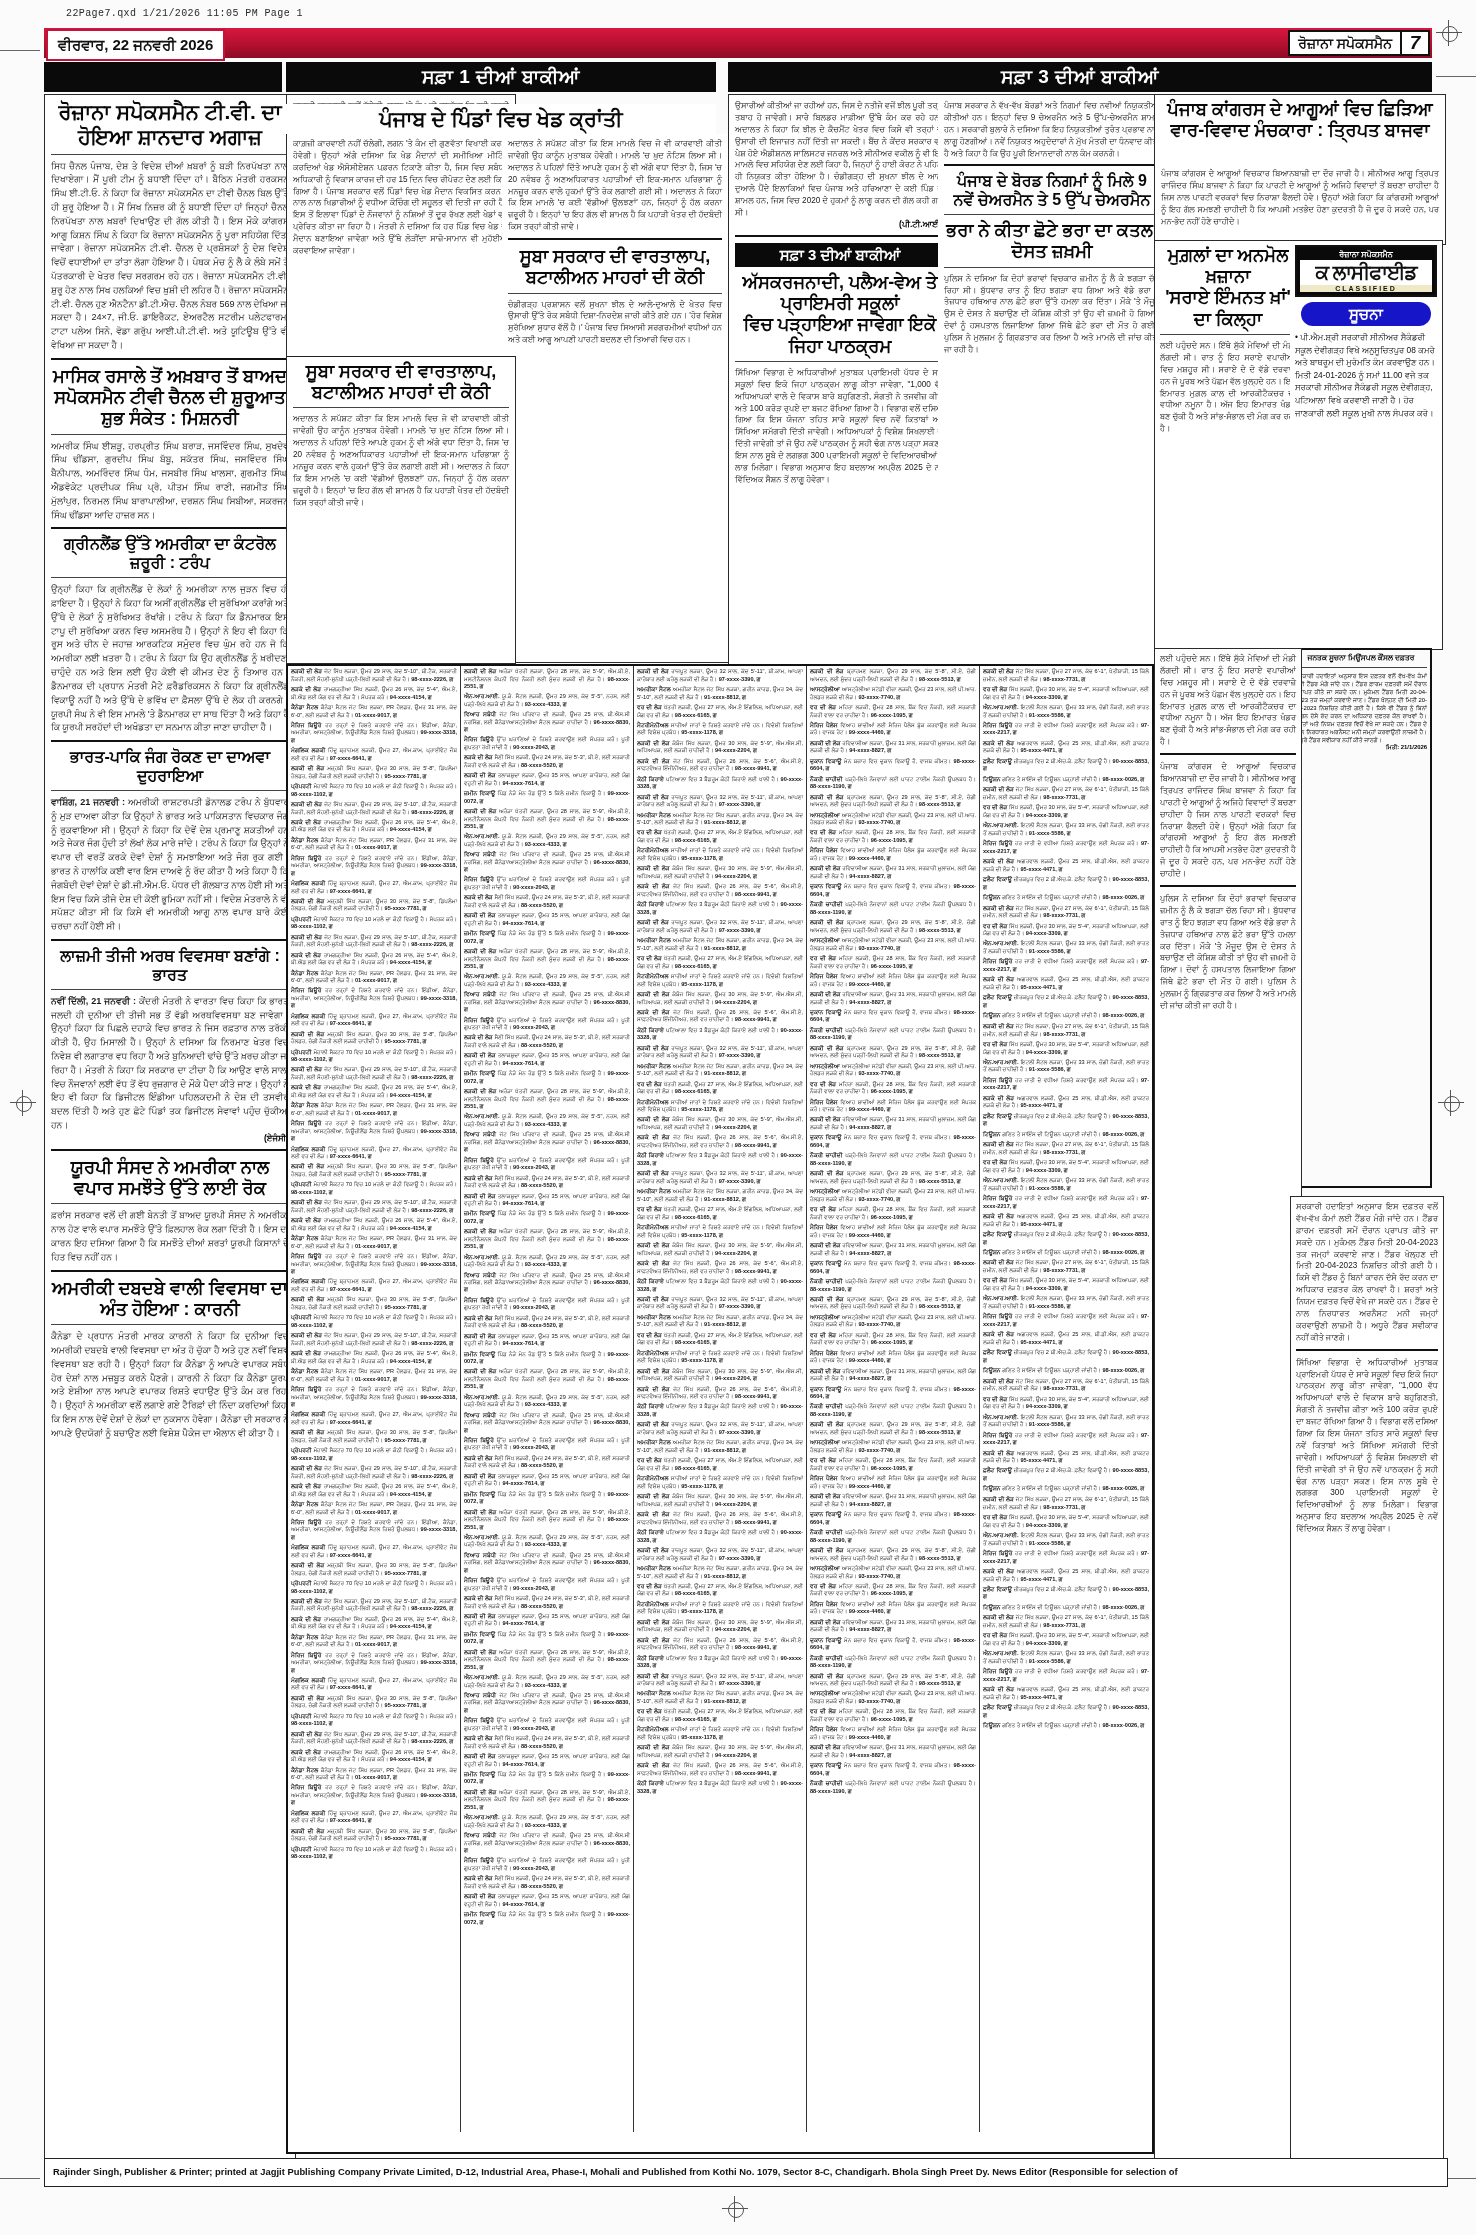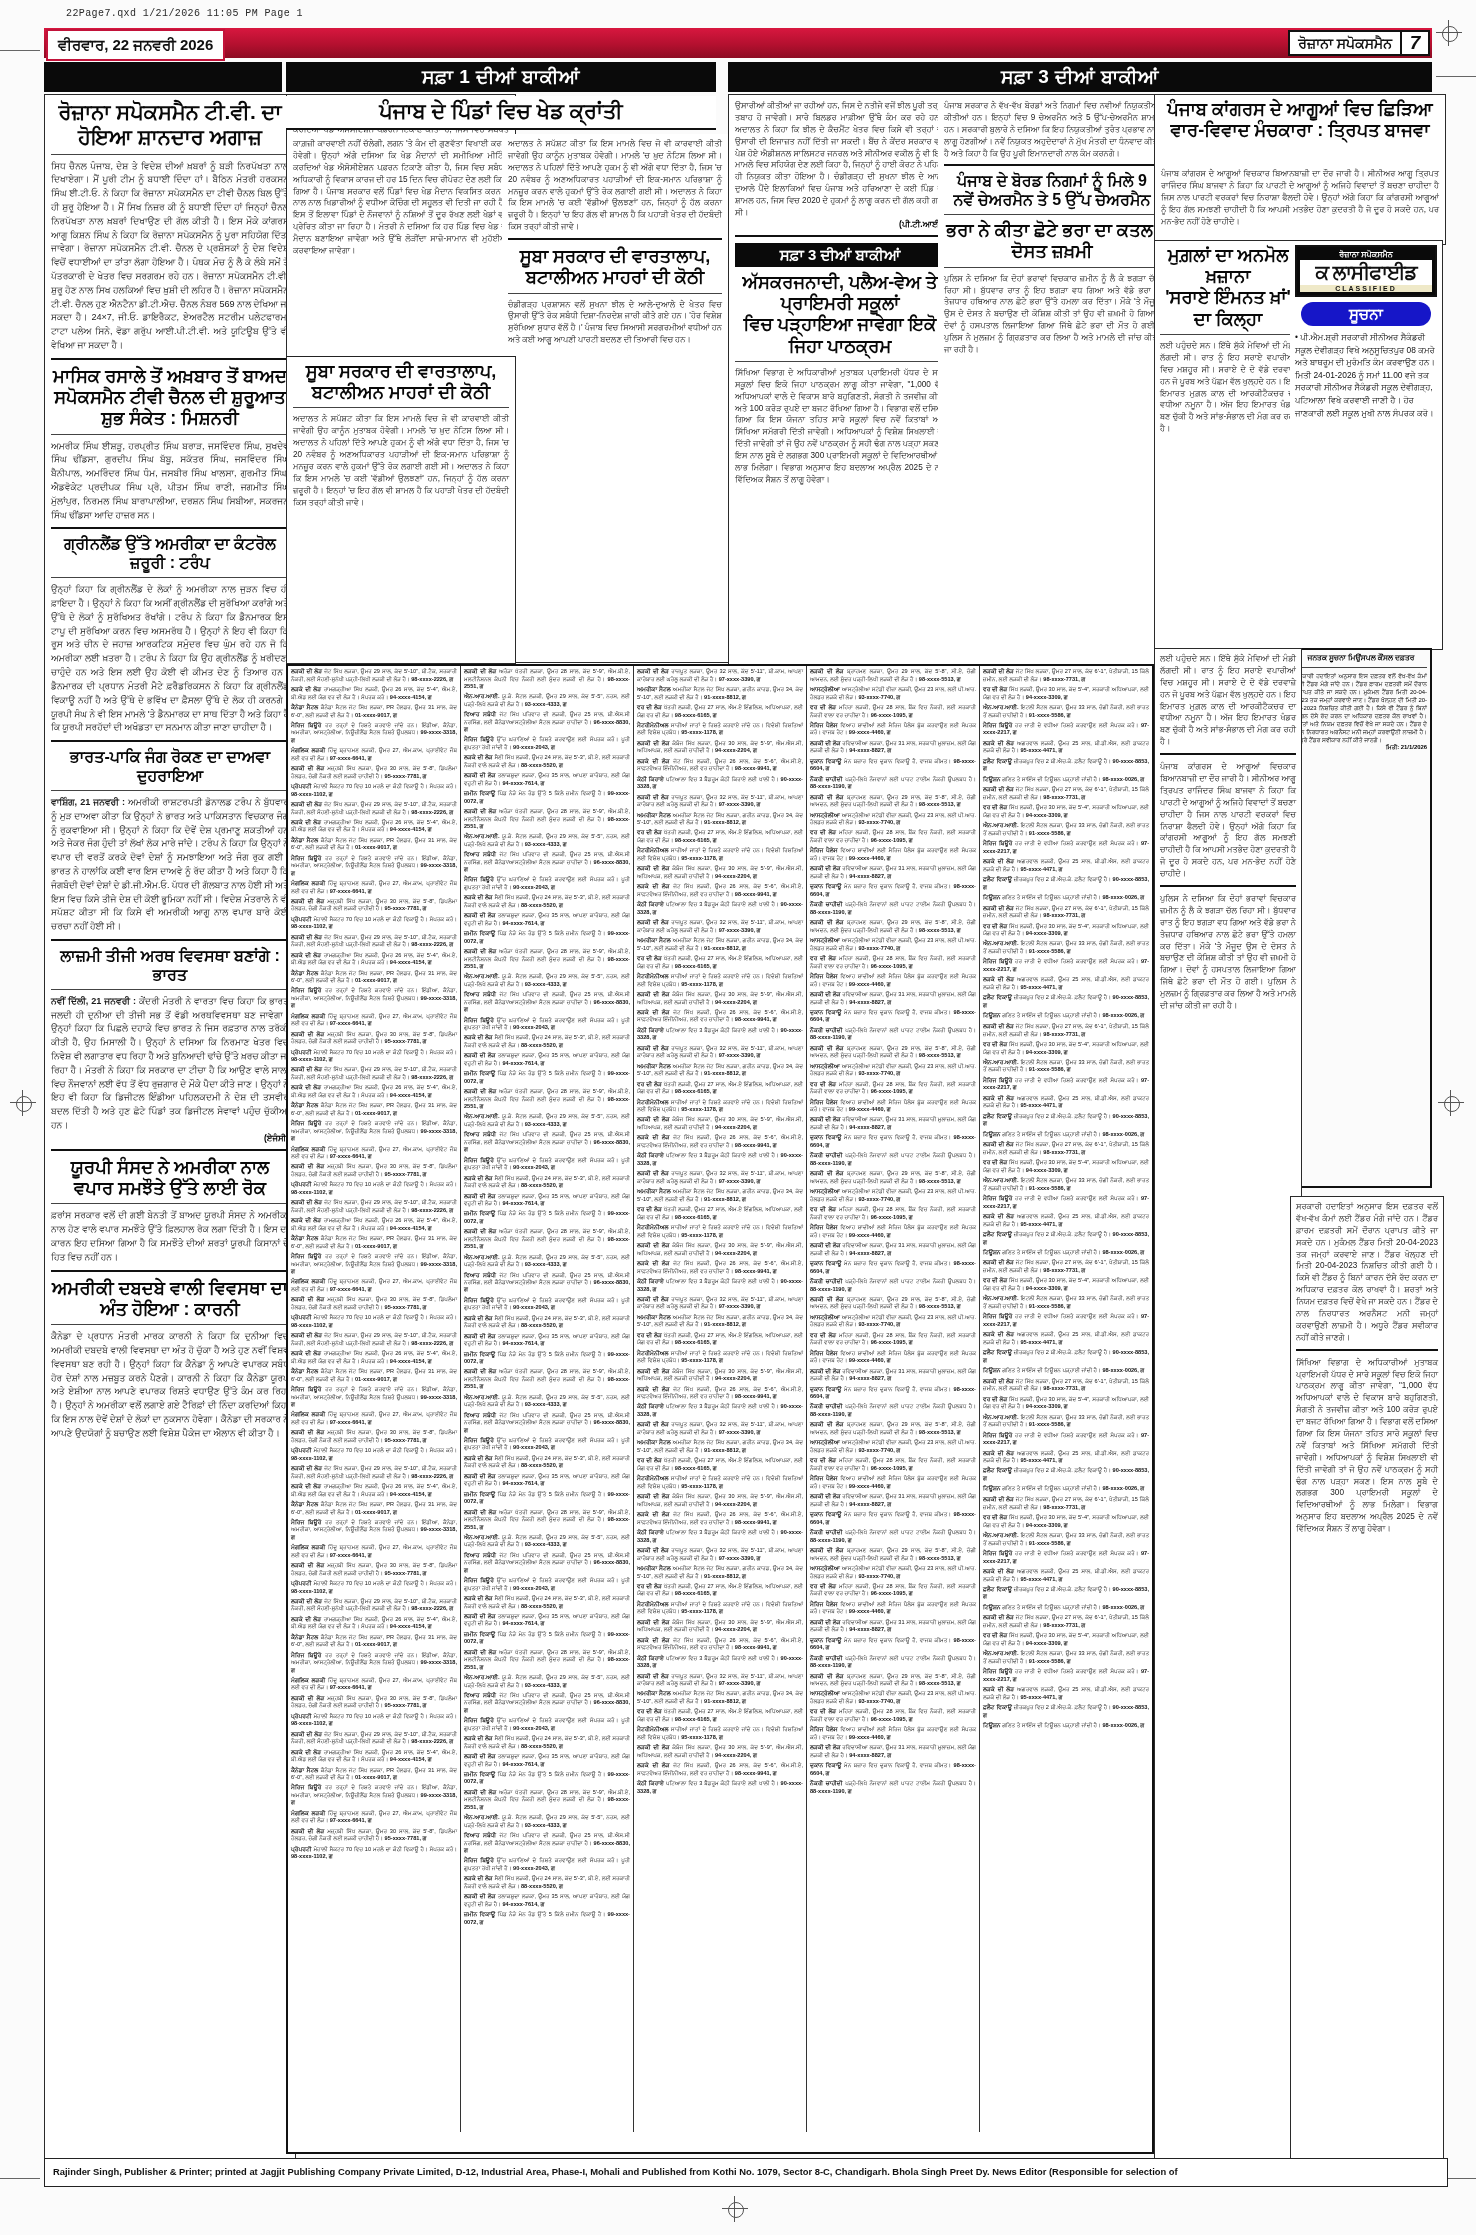--- a/index.html
+++ b/index.html
@@ -157,21 +157,21 @@
     <div class="rulethin"></div>
     <div class="body">ਕੈਨੇਡਾ ਦੇ ਪ੍ਰਧਾਨ ਮੰਤਰੀ ਮਾਰਕ ਕਾਰਨੀ ਨੇ ਕਿਹਾ ਕਿ ਦੁਨੀਆ ਵਿਚ ਅਮਰੀਕੀ ਦਬਦਬੇ ਵਾਲੀ ਵਿਵਸਥਾ ਦਾ ਅੰਤ ਹੋ ਚੁੱਕਾ ਹੈ ਅਤੇ ਹੁਣ ਨਵੀਂ ਵਿਸ਼ਵ ਵਿਵਸਥਾ ਬਣ ਰਹੀ ਹੈ। ਉਨ੍ਹਾਂ ਕਿਹਾ ਕਿ ਕੈਨੇਡਾ ਨੂੰ ਆਪਣੇ ਵਪਾਰਕ ਸਬੰਧ ਹੋਰ ਦੇਸ਼ਾਂ ਨਾਲ ਮਜ਼ਬੂਤ ਕਰਨੇ ਪੈਣਗੇ। ਕਾਰਨੀ ਨੇ ਕਿਹਾ ਕਿ ਕੈਨੇਡਾ ਯੂਰਪ ਅਤੇ ਏਸ਼ੀਆ ਨਾਲ ਆਪਣੇ ਵਪਾਰਕ ਰਿਸ਼ਤੇ ਵਧਾਉਣ ਉੱਤੇ ਕੰਮ ਕਰ ਰਿਹਾ ਹੈ। ਉਨ੍ਹਾਂ ਨੇ ਅਮਰੀਕਾ ਵਲੋਂ ਲਗਾਏ ਗਏ ਟੈਰਿਫ਼ਾਂ ਦੀ ਨਿੰਦਾ ਕਰਦਿਆਂ ਕਿਹਾ ਕਿ ਇਸ ਨਾਲ ਦੋਵੇਂ ਦੇਸ਼ਾਂ ਦੇ ਲੋਕਾਂ ਦਾ ਨੁਕਸਾਨ ਹੋਵੇਗਾ। ਕੈਨੇਡਾ ਦੀ ਸਰਕਾਰ ਨੇ ਆਪਣੇ ਉਦਯੋਗਾਂ ਨੂੰ ਬਚਾਉਣ ਲਈ ਵਿਸ਼ੇਸ਼ ਪੈਕੇਜ ਦਾ ਐਲਾਨ ਵੀ ਕੀਤਾ ਹੈ।</div>
   </div>
 
   <div class="col" style="left:286px;top:94px;width:216px;height:560px;padding:5px 6px;">
     <div class="body tiny">ਕਾਗ਼ਜ਼ੀ ਕਾਰਵਾਈ ਨਹੀਂ ਚੱਲੇਗੀ, ਲਗਨ 'ਤੇ ਕੰਮ ਦੀ ਗੁਣਵੱਤਾ ਵਿਖਾਈ ਕਰਨੀ ਹੋਵੇਗੀ। ਉਨ੍ਹਾਂ ਅੱਗੇ ਦਸਿਆ ਕਿ ਖੇਡ ਮੈਦਾਨਾਂ ਦੀ ਸਮੀਖਿਆ ਮੀਟਿੰਗ ਕਰਦਿਆਂ ਖੇਡ ਐਸੋਸੀਏਸ਼ਨ ਪਫ਼ਰਨ ਟਿਕਾਣੇ ਕੀਤਾ ਹੈ, ਜਿਸ ਵਿਚ ਸਬੰਧਤ ਅਧਿਕਾਰੀ ਨੂੰ ਵਿਕਾਸ ਕਾਰਜ ਦੀ ਹਰ 15 ਦਿਨ ਵਿਚ ਰੀਪੋਰਟ ਦੇਣ ਲਈ ਕਿਹਾ ਗਿਆ ਹੈ। ਪੰਜਾਬ ਸਰਕਾਰ ਵਲੋਂ ਪਿੰਡਾਂ ਵਿਚ ਖੇਡ ਮੈਦਾਨ ਵਿਕਸਿਤ ਕਰਨ ਦੇ ਨਾਲ ਨਾਲ ਖਿਡਾਰੀਆਂ ਨੂੰ ਵਧੀਆ ਕੋਚਿੰਗ ਦੀ ਸਹੂਲਤ ਵੀ ਦਿਤੀ ਜਾ ਰਹੀ ਹੈ। ਇਸ ਤੋਂ ਇਲਾਵਾ ਪਿੰਡਾਂ ਦੇ ਨੌਜਵਾਨਾਂ ਨੂੰ ਨਸ਼ਿਆਂ ਤੋਂ ਦੂਰ ਰੱਖਣ ਲਈ ਖੇਡਾਂ ਵਲ ਪ੍ਰੇਰਿਤ ਕੀਤਾ ਜਾ ਰਿਹਾ ਹੈ। ਮੰਤਰੀ ਨੇ ਦਸਿਆ ਕਿ ਹਰ ਪਿੰਡ ਵਿਚ ਖੇਡ ਦਾ ਮੈਦਾਨ ਬਣਾਇਆ ਜਾਵੇਗਾ ਅਤੇ ਉੱਥੇ ਲੋੜੀਂਦਾ ਸਾਜ਼ੋ-ਸਾਮਾਨ ਵੀ ਮੁਹੱਈਆ ਕਰਵਾਇਆ ਜਾਵੇਗਾ।</div>
   </div>
 
   <div class="col" style="left:286px;top:94px;width:430px;height:12px;border:none;background:transparent;"></div>
 
-  <div style="position:absolute;left:286px;top:96px;width:430px;">
+  <div style="position:absolute;left:286px;top:104px;width:430px;">
     <div class="hl big" style="background:#fff;padding:3px 0 4px;border-bottom:2px solid #111;">ਪੰਜਾਬ ਦੇ ਪਿੰਡਾਂ ਵਿਚ ਖੇਡ ਕ੍ਰਾਂਤੀ</div>
   </div>
 
   <div class="col" style="left:286px;top:134px;width:216px;height:520px;padding:4px 6px;border-top:none;">
     <div class="body tiny">ਕਾਗ਼ਜ਼ੀ ਕਾਰਵਾਈ ਨਹੀਂ ਚੱਲੇਗੀ, ਲਗਨ 'ਤੇ ਕੰਮ ਦੀ ਗੁਣਵੱਤਾ ਵਿਖਾਈ ਕਰਨੀ ਹੋਵੇਗੀ। ਉਨ੍ਹਾਂ ਅੱਗੇ ਦਸਿਆ ਕਿ ਖੇਡ ਮੈਦਾਨਾਂ ਦੀ ਸਮੀਖਿਆ ਮੀਟਿੰਗ ਕਰਦਿਆਂ ਖੇਡ ਐਸੋਸੀਏਸ਼ਨ ਪਫ਼ਰਨ ਟਿਕਾਣੇ ਕੀਤਾ ਹੈ, ਜਿਸ ਵਿਚ ਸਬੰਧਤ ਅਧਿਕਾਰੀ ਨੂੰ ਵਿਕਾਸ ਕਾਰਜ ਦੀ ਹਰ 15 ਦਿਨ ਵਿਚ ਰੀਪੋਰਟ ਦੇਣ ਲਈ ਕਿਹਾ ਗਿਆ ਹੈ। ਪੰਜਾਬ ਸਰਕਾਰ ਵਲੋਂ ਪਿੰਡਾਂ ਵਿਚ ਖੇਡ ਮੈਦਾਨ ਵਿਕਸਿਤ ਕਰਨ ਦੇ ਨਾਲ ਨਾਲ ਖਿਡਾਰੀਆਂ ਨੂੰ ਵਧੀਆ ਕੋਚਿੰਗ ਦੀ ਸਹੂਲਤ ਵੀ ਦਿਤੀ ਜਾ ਰਹੀ ਹੈ। ਇਸ ਤੋਂ ਇਲਾਵਾ ਪਿੰਡਾਂ ਦੇ ਨੌਜਵਾਨਾਂ ਨੂੰ ਨਸ਼ਿਆਂ ਤੋਂ ਦੂਰ ਰੱਖਣ ਲਈ ਖੇਡਾਂ ਵਲ ਪ੍ਰੇਰਿਤ ਕੀਤਾ ਜਾ ਰਿਹਾ ਹੈ। ਮੰਤਰੀ ਨੇ ਦਸਿਆ ਕਿ ਹਰ ਪਿੰਡ ਵਿਚ ਖੇਡ ਦਾ ਮੈਦਾਨ ਬਣਾਇਆ ਜਾਵੇਗਾ ਅਤੇ ਉੱਥੇ ਲੋੜੀਂਦਾ ਸਾਜ਼ੋ-ਸਾਮਾਨ ਵੀ ਮੁਹੱਈਆ ਕਰਵਾਇਆ ਜਾਵੇਗਾ।</div>
   </div>
 
   <div class="col" style="left:502px;top:134px;width:214px;height:520px;padding:4px 6px;border-top:none;border-left:none;">
     <div class="body tiny">ਅਦਾਲਤ ਨੇ ਸਪੱਸ਼ਟ ਕੀਤਾ ਕਿ ਇਸ ਮਾਮਲੇ ਵਿਚ ਜੋ ਵੀ ਕਾਰਵਾਈ ਕੀਤੀ ਜਾਵੇਗੀ ਉਹ ਕਾਨੂੰਨ ਮੁਤਾਬਕ ਹੋਵੇਗੀ। ਮਾਮਲੇ 'ਚ ਖ਼ੁਦ ਨੋਟਿਸ ਲਿਆ ਸੀ। ਅਦਾਲਤ ਨੇ ਪਹਿਲਾਂ ਦਿੱਤੇ ਆਪਣੇ ਹੁਕਮ ਨੂੰ ਵੀ ਅੱਗੇ ਵਧਾ ਦਿੱਤਾ ਹੈ, ਜਿਸ 'ਚ 20 ਨਵੰਬਰ ਨੂੰ ਅਣਅਧਿਕਾਰਤ ਪਹਾੜੀਆਂ ਦੀ ਇਕ-ਸਮਾਨ ਪਰਿਭਾਸ਼ਾ ਨੂੰ ਮਨਜ਼ੂਰ ਕਰਨ ਵਾਲੇ ਹੁਕਮਾਂ ਉੱਤੇ ਰੋਕ ਲਗਾਈ ਗਈ ਸੀ। ਅਦਾਲਤ ਨੇ ਕਿਹਾ ਕਿ ਇਸ ਮਾਮਲੇ 'ਚ ਕਈ 'ਵੱਡੀਆਂ ਉਲਝਣਾਂ' ਹਨ, ਜਿਨ੍ਹਾਂ ਨੂੰ ਹੱਲ ਕਰਨਾ ਜ਼ਰੂਰੀ ਹੈ। ਇਨ੍ਹਾਂ 'ਚ ਇਹ ਗੱਲ ਵੀ ਸ਼ਾਮਲ ਹੈ ਕਿ ਪਹਾੜੀ ਖੇਤਰ ਦੀ ਹੱਦਬੰਦੀ ਕਿਸ ਤਰ੍ਹਾਂ ਕੀਤੀ ਜਾਵੇ।</div>
     <div class="rulebar"></div>

